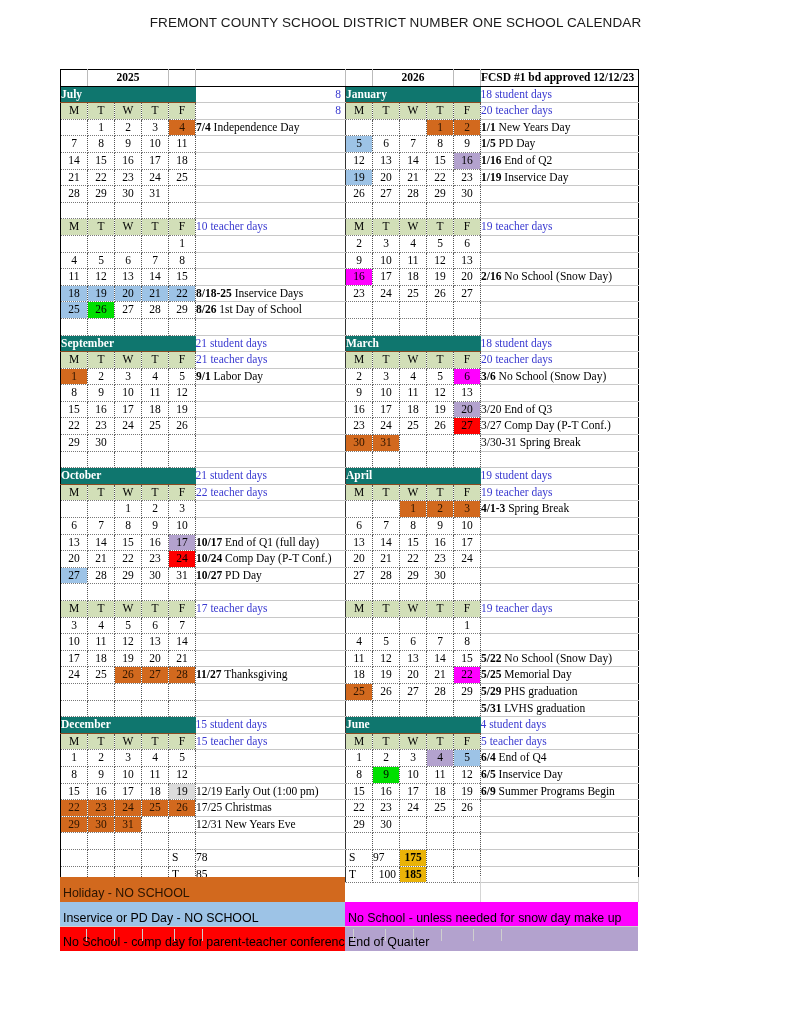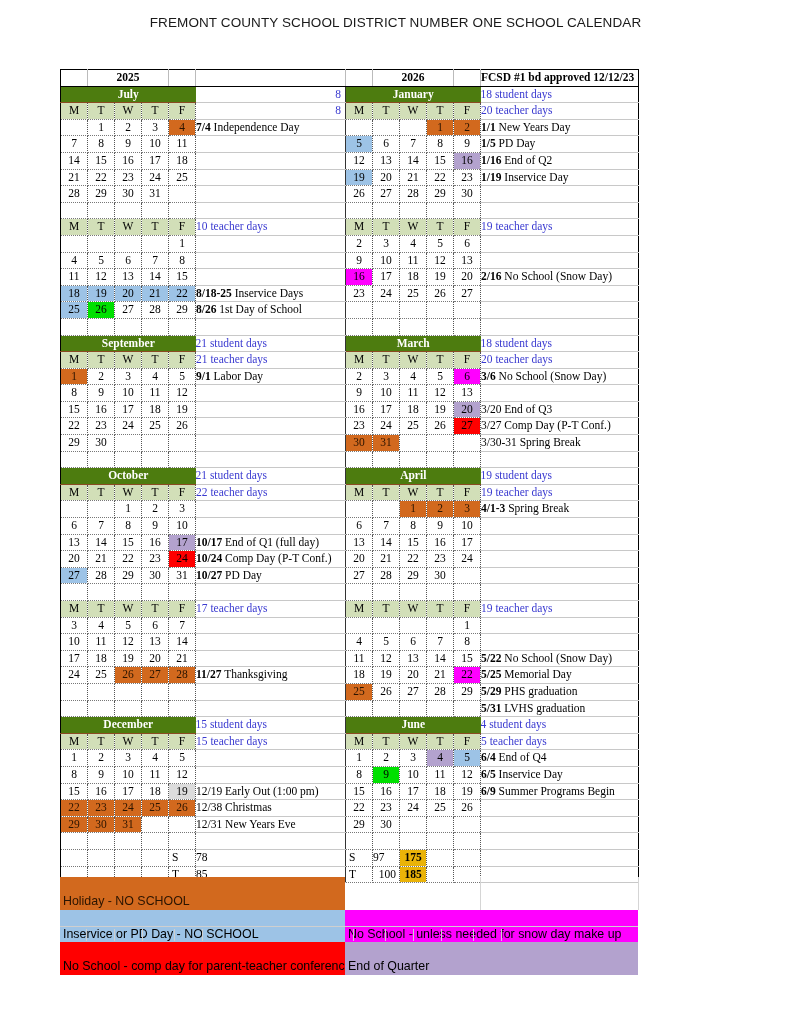--- a/index.html
+++ b/index.html
@@ -54,24 +54,23 @@
   }
   .ncell {
     border-bottom: 1px solid #c8c8c8;
     text-align: left;
     padding-left: 3px;
     font-size: 12.6px;
   }
   .ncell.r { text-align: right; padding-right: 4px; }
   .gap { border-right: 1.3px solid #333; }
   .mon-name {
-    background: #4d7c0f;
+    background: #0f766e;
     color: #ffffff;
     font-weight: bold;
-    text-align: center;
     font-size: 12.3px;
     border-bottom: 1px solid #8a4b22;
   }
   .dow {
     background: #d2dfb8;
     text-align: center;
     font-size: 10.6px;
     border-right: 1px dotted #555;
     border-bottom: 1px dotted #777;
   }
@@ -110,21 +109,21 @@
   table.legend {
     border-collapse: collapse;
     table-layout: fixed;
     width: 578px;
   }
   table.legend td {
     height: 16.5px;
     font-family: "Liberation Sans", sans-serif;
     font-size: 12.4px;
     line-height: 16.5px;
-    padding: 16px 0 0 3px;
+    padding: 8px 0 0 3px;
     overflow: hidden;
     white-space: nowrap;
     vertical-align: middle;
   }
   .lg-empty { border-right:1px solid #d5d5d5; }
   .bottom-grid {
     position: absolute;
     left: 60px;
     top: 926px;
     width: 578px;
@@ -738,21 +737,21 @@
           <td class="dcell">18</td>
           <td class="dcell">19</td>
           <td class="ncell ev"><b>6/9</b> Summer Programs Begin</td>
         </tr>
         <tr>
           <td class="dcell hl-holiday">22</td>
           <td class="dcell hl-holiday">23</td>
           <td class="dcell hl-holiday">24</td>
           <td class="dcell hl-holiday">25</td>
           <td class="dcell hl-holiday">26</td>
-          <td class="ncell gap ev">12/38 Christmas</td>
+          <td class="ncell gap ev">17/25 Christmas</td>
           <td class="dcell">22</td>
           <td class="dcell">23</td>
           <td class="dcell">24</td>
           <td class="dcell">25</td>
           <td class="dcell">26</td>
           <td class="ncell ev"></td>
         </tr>
         <tr>
           <td class="dcell hl-holiday">29</td>
           <td class="dcell hl-holiday">30</td>

